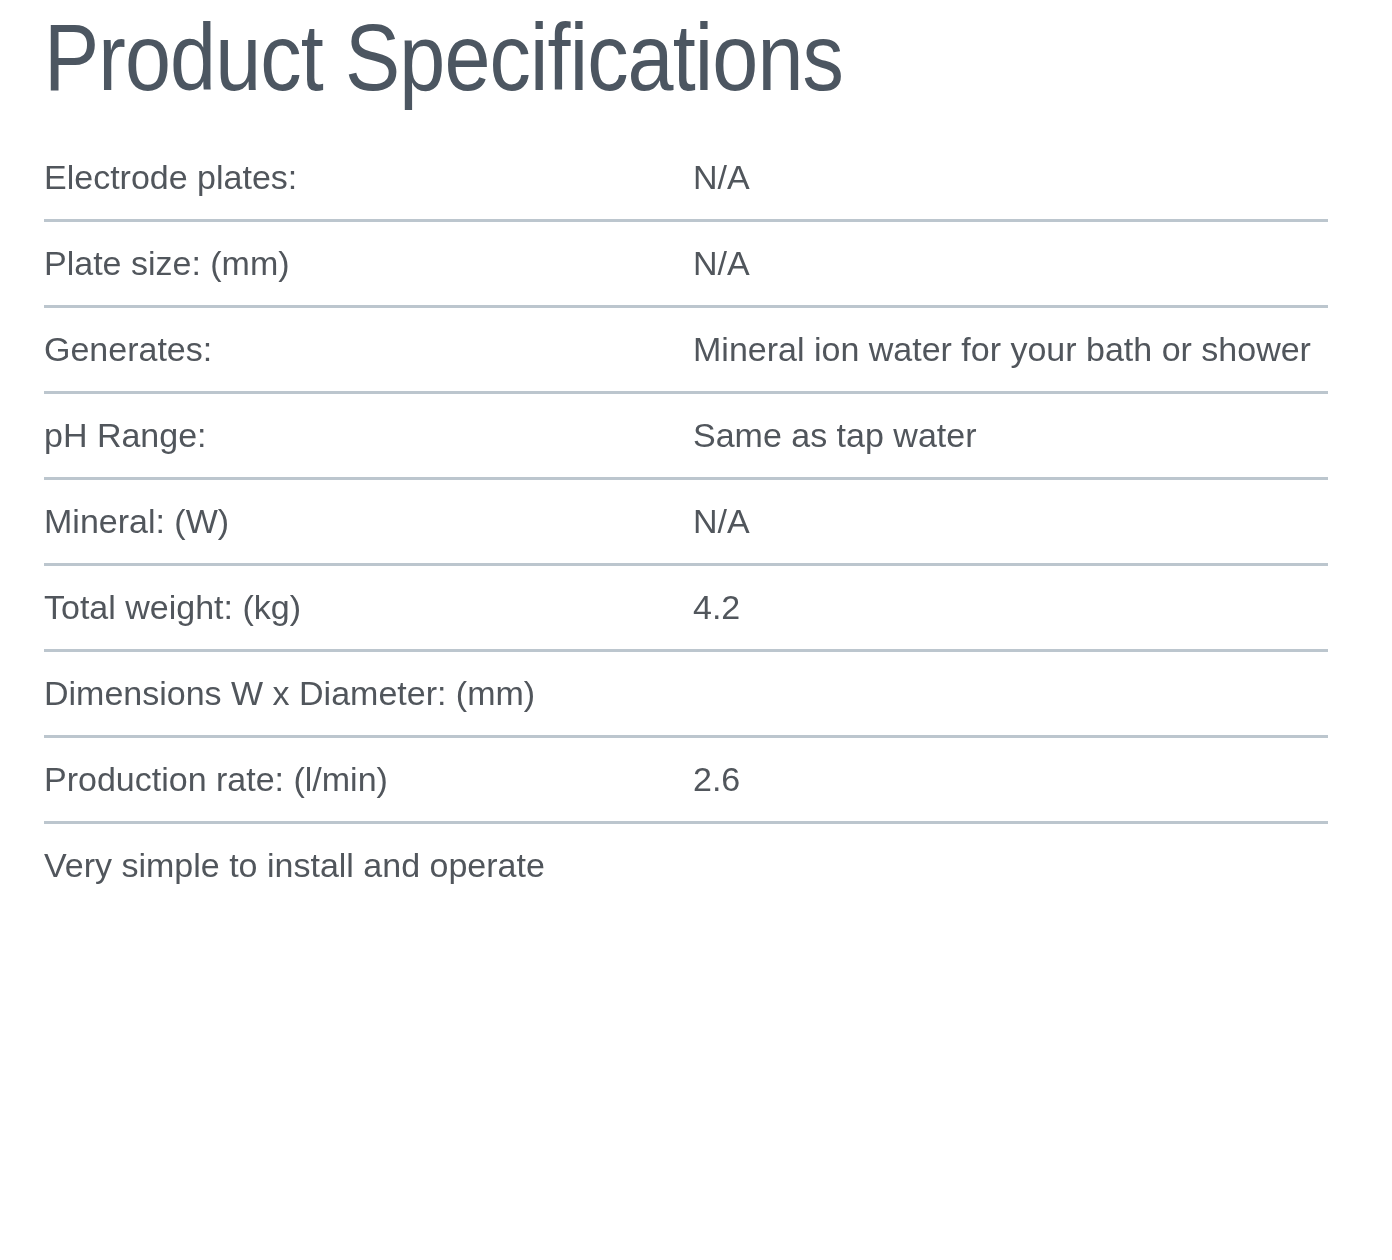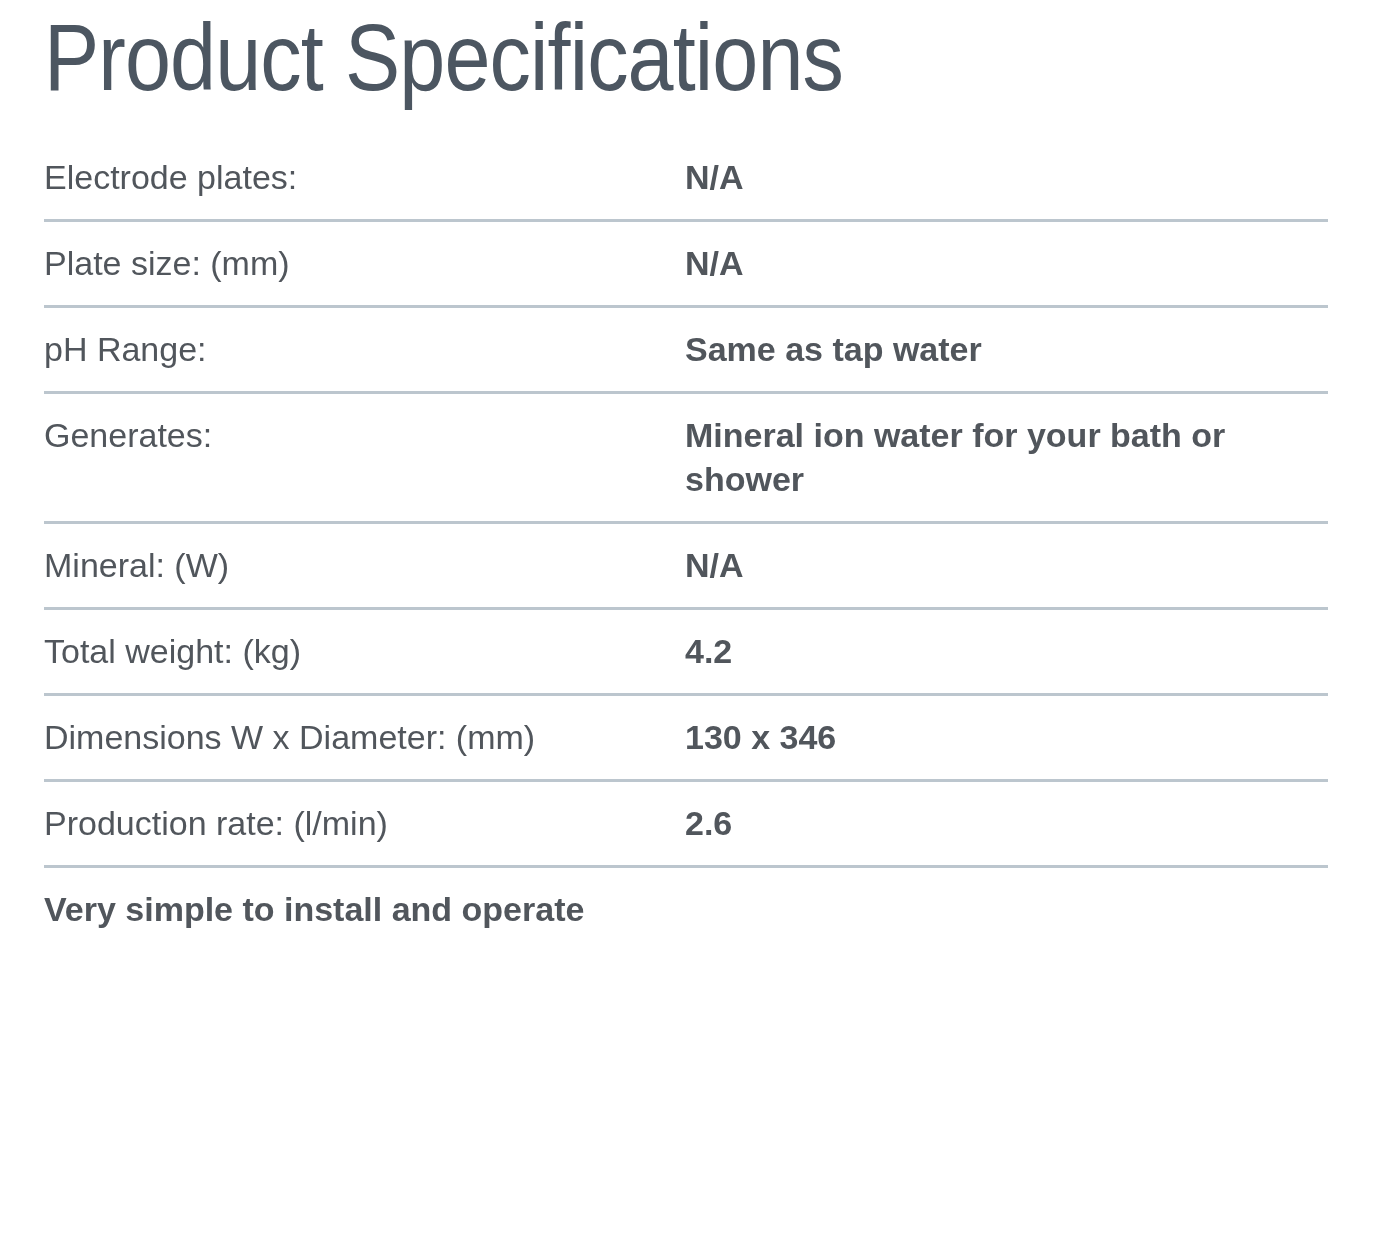--- a/index.html
+++ b/index.html
@@ -28,34 +28,35 @@
     margin-top: 30px;
     width: 1284px; 
   }
   .spec-row {
     display: flex;
     align-items: flex-start;
     padding: 19px 0 20px 0;
   }
   .spec-row:not(:last-child) {
     border-bottom: 3px solid var(--divider-color, #bcc6ce);
+    gap: 8px;
   }
   .spec-label {
     flex: 0 0 641px;
     font-size: 34px;
     font-weight: 300;
     line-height: 44px;
     color: var(--body-color, #51565c);
     padding-right: 30px;
   }
   .spec-value {
     flex: 1 1 auto;
     max-width: 643px;
     font-size: 34px;
-    font-weight: 700;
+    font-weight: 400;
     line-height: 44px;
     color: var(--body-color, #51565c);
   }
 </style>
 </head>
 <body style="background: rgb(255, 255, 255);">
 
 <div class="page">
   <h1 class="page-title">Product Specifications</h1>
 
@@ -64,42 +65,41 @@
     <div class="spec-label">Electrode plates:</div>
     <div class="spec-value">N/A</div>
   </div>
 
   <div class="spec-row">
     <div class="spec-label">Plate size: (mm)</div>
     <div class="spec-value">N/A</div>
   </div>
 
   <div class="spec-row">
-    <div class="spec-label">pH Range:</div>
-    <div class="spec-value">Same as tap water</div>
+    <div class="spec-label">Generates:</div>
+    <div class="spec-value">Mineral ion water for your bath or shower</div>
   </div>
 
   <div class="spec-row">
-    <div class="spec-label">Generates:</div>
-    <div class="spec-value">Mineral ion water for your bath or shower</div>
+    <div class="spec-label">pH Range:</div>
+    <div class="spec-value">Same as tap water</div>
   </div>
 
   <div class="spec-row">
     <div class="spec-label">Mineral: (W)</div>
     <div class="spec-value">N/A</div>
   </div>
 
   <div class="spec-row">
     <div class="spec-label">Total weight: (kg)</div>
     <div class="spec-value">4.2</div>
   </div>
 
   <div class="spec-row">
     <div class="spec-label">Dimensions W x Diameter: (mm)</div>
-    <div class="spec-value">130 x 346</div>
   </div>
 
   <div class="spec-row">
     <div class="spec-label">Production rate: (l/min)</div>
     <div class="spec-value">2.6</div>
   </div>
 
   <div class="spec-row">
     <div class="spec-value">Very simple to install and operate</div>
   </div>

